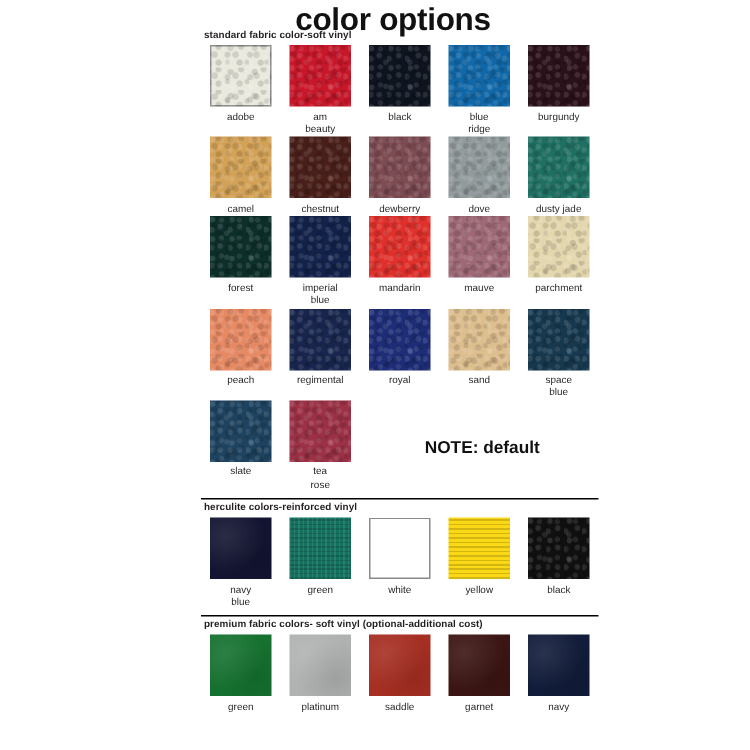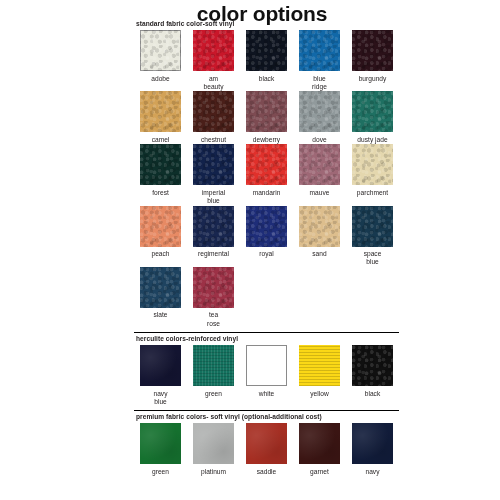--- a/index.html
+++ b/index.html
@@ -362,15 +362,16 @@
               <div class="tex"></div>
             </div>
             <div class="label" style="white-space: pre-line;">navy</div>
           </div>
         </div>
     </div>
 
   </div>
 
   <div class="note">
+    <div>NOTE: default</div>
   </div>
 
 </div>
 
 </body></html>

